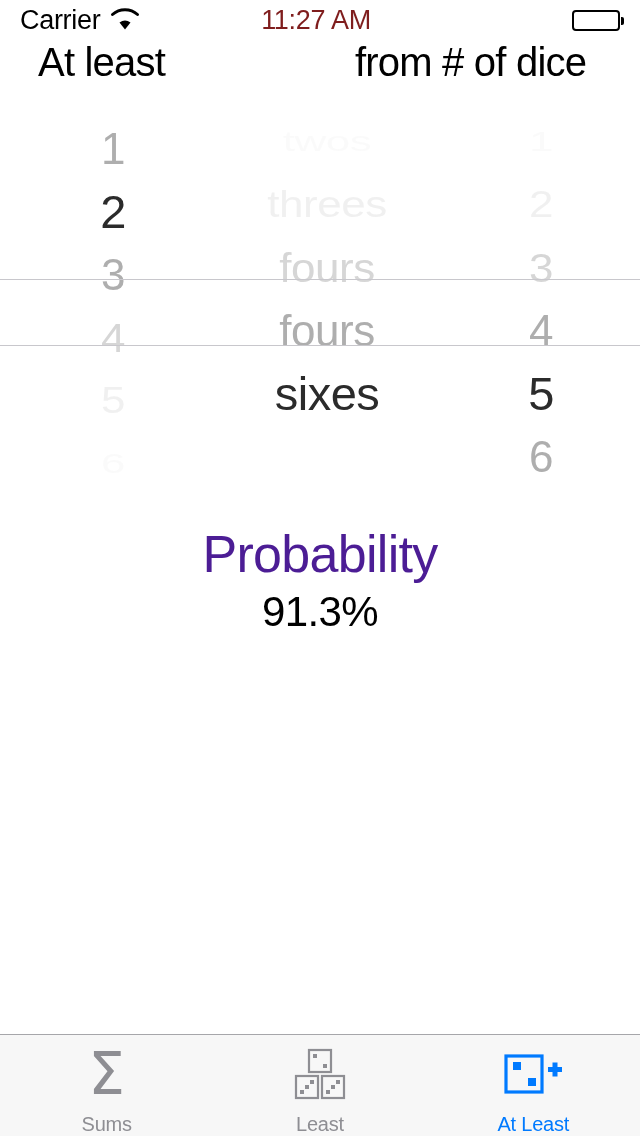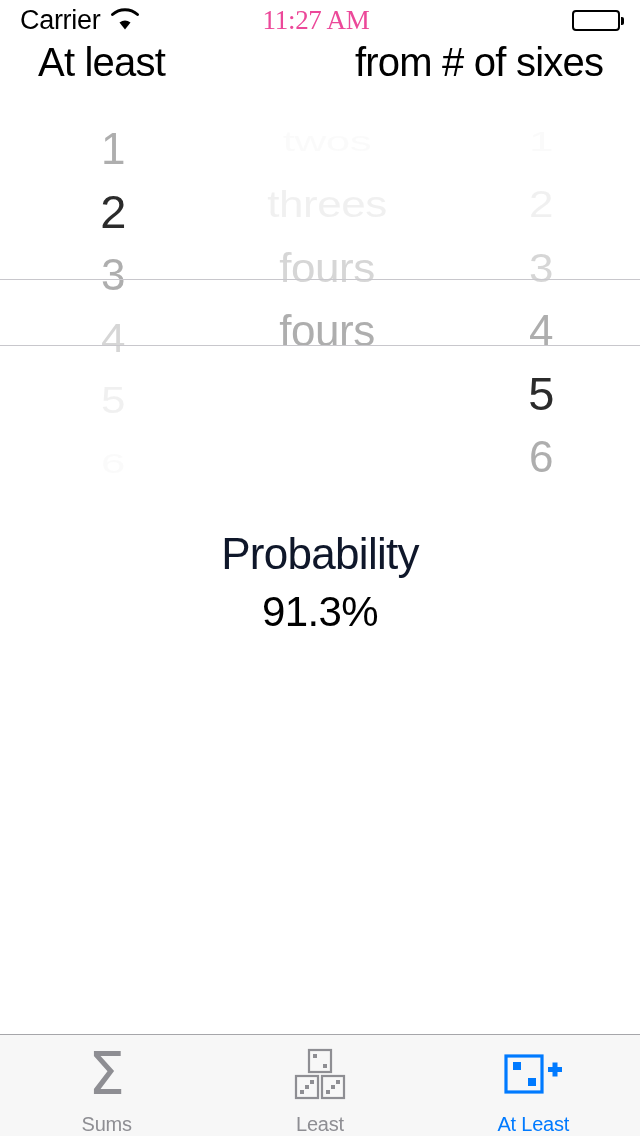--- a/index.html
+++ b/index.html
@@ -18,23 +18,22 @@
     background:#fff;
   }
   .status-left {
     position:absolute; left:20px; top:5px;
     display:flex; align-items:center; gap:10px;
   }
   .status-carrier { font-size:27px; color:#000; letter-spacing:-0.3px; }
   .wifi-icon { display:block; }
   .status-time {
     position:absolute; left:0; right:8px; top:5px;
-    text-align:center; font-size:27px; color:#ec4899; font-weight:400;
+    text-align:center; font-size:27px; color:#7f1d1d; font-weight:400;
     letter-spacing:-0.3px;
-    font-family:Liberation Serif, serif;
   }
   .status-right {
     position:absolute; right:16px; top:10px;
     display:flex; align-items:center;
   }
   .battery-body {
     width:48px; height:21px; border:2.5px solid #000; border-radius:4px;
     padding:2px; background:#fff;
   }
   .battery-fill { width:100%; height:100%; background:#000; border-radius:1px; }
@@ -84,21 +83,21 @@
   .wheel-row.d1 { opacity:0.92; color:#a8a8a8; }
   .wheel-row.d2 { opacity:0.62; color:#bdbdbd; transform:scaleY(0.94); }
   .wheel-row.d3 { opacity:0.30; color:#cfcfcf; transform:scaleY(0.82); }
   .wheel-row.d4 { opacity:0.13; color:#dcdcdc; transform:scaleY(0.62); }
   .wheel-row.blank { visibility:hidden; }
 
   
   .prob-area {
     position:absolute; top:525px; left:0; width:640px; text-align:center;
   }
-  .prob-label { font-size:44px; color:#0f172a; letter-spacing:-0.7px; line-height:58px; }
+  .prob-label { font-size:52px; color:#4c1d95; letter-spacing:-0.7px; line-height:58px; }
   .prob-value { font-size:42px; color:#000; letter-spacing:-0.6px; line-height:58px; }
 
   
   .tab-bar {
     position:absolute; bottom:0; left:0; width:640px; height:102px;
     background:#f7f7f7; border-top:1px solid #a6a6aa;
     display:flex;
   }
   .tab {
     flex:1; display:flex; flex-direction:column;
@@ -136,41 +135,42 @@
     <div class="status-right">
       <span class="battery-body">
         <span class="battery-fill"></span>
       </span>
       <span class="battery-nub"></span>
     </div>
   </div>
 
   <div class="picker-headers">
     <div class="hdr hdr-left">At least</div>
-    <div class="hdr hdr-right">from # of sixes</div>
+    <div class="hdr hdr-right">from # of dice</div>
   </div>
 
   <div class="picker">
 
     <div class="wheel wheel-left">
       <div class="wheel-row blank"></div>
       <div class="wheel-row d4"></div>
       <div class="wheel-row d1">1</div>
       <div class="wheel-row selected">2</div>
       <div class="wheel-row d1">3</div>
       <div class="wheel-row d2">4</div>
       <div class="wheel-row d3">5</div>
       <div class="wheel-row d4">6</div>
     </div>
 
     <div class="wheel wheel-center">
       <div class="wheel-row d4">twos</div>
       <div class="wheel-row d3">threes</div>
       <div class="wheel-row d2">fours</div>
       <div class="wheel-row d1">fours</div>
+      <div class="wheel-row selected">sixes</div>
       <div class="wheel-row blank"></div>
       <div class="wheel-row blank"></div>
       <div class="wheel-row blank"></div>
     </div>
 
     <div class="wheel wheel-right">
       <div class="wheel-row blank"></div>
       <div class="wheel-row d4">1</div>
       <div class="wheel-row d3">2</div>
       <div class="wheel-row d2">3</div>

